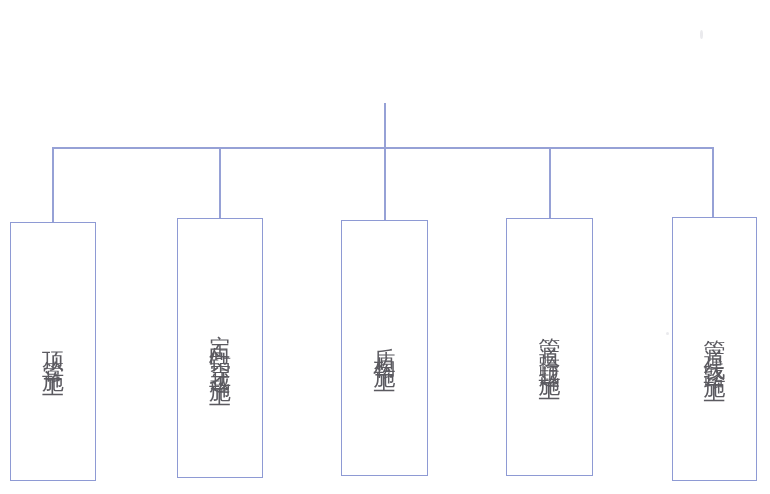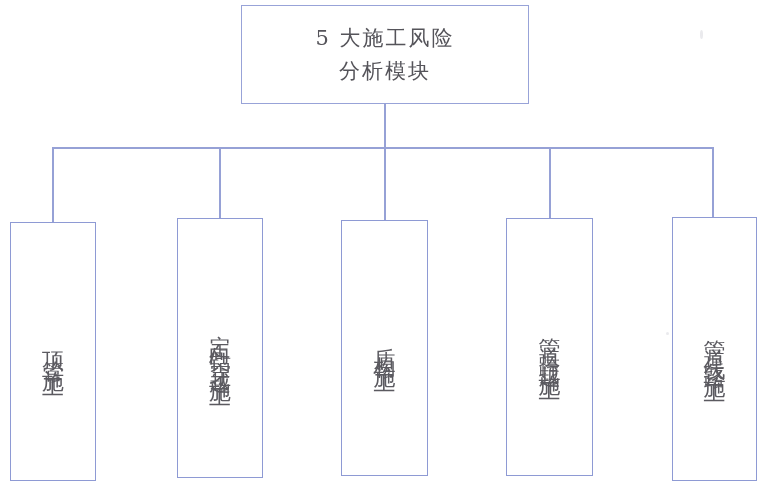--- a/index.html
+++ b/index.html
@@ -78,24 +78,20 @@
 </style>
 </head>
 <body>
 
 <div id="canvas">
 
   <div class="speck" style="left:700px;top:30px;width:3px;height:9px;"></div>
   <div class="speck" style="left:231px;top:315px;width:4px;height:4px;"></div>
   <div class="speck" style="left:666px;top:332px;width:3px;height:3px;"></div>
 
-  <div class="node root-node">
-    <span class="root-label">5 大施工风险
-分析模块</span>
-  </div>
 
   <div class="line line-v" style="left:384px;top:103px;height:46px;"></div>
 
   <div class="line line-h" style="left:52px;top:147px;width:661px;"></div>
 
   <div class="line line-v" style="left:52px;top:147px;height:76px;"></div>
   <div class="line line-v" style="left:219px;top:147px;height:72px;"></div>
   <div class="line line-v" style="left:384px;top:147px;height:74px;"></div>
   <div class="line line-v" style="left:549px;top:147px;height:72px;"></div>
   <div class="line line-v" style="left:712px;top:147px;height:71px;"></div>

